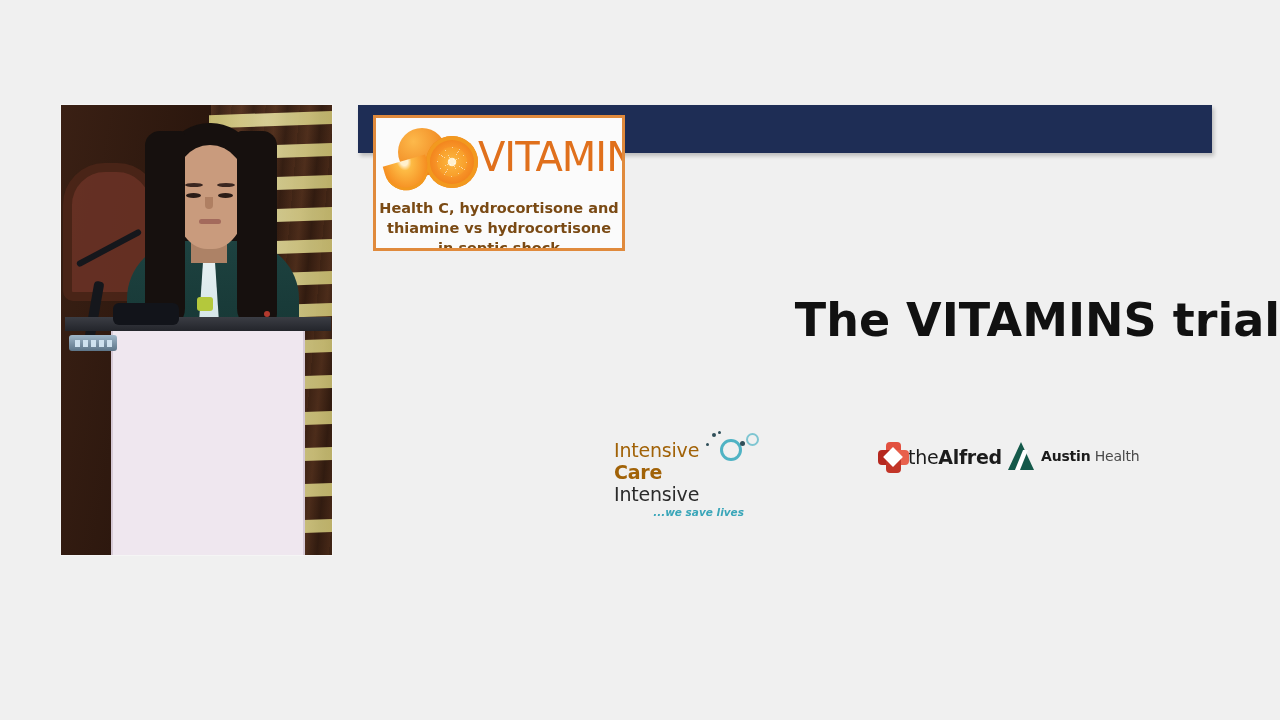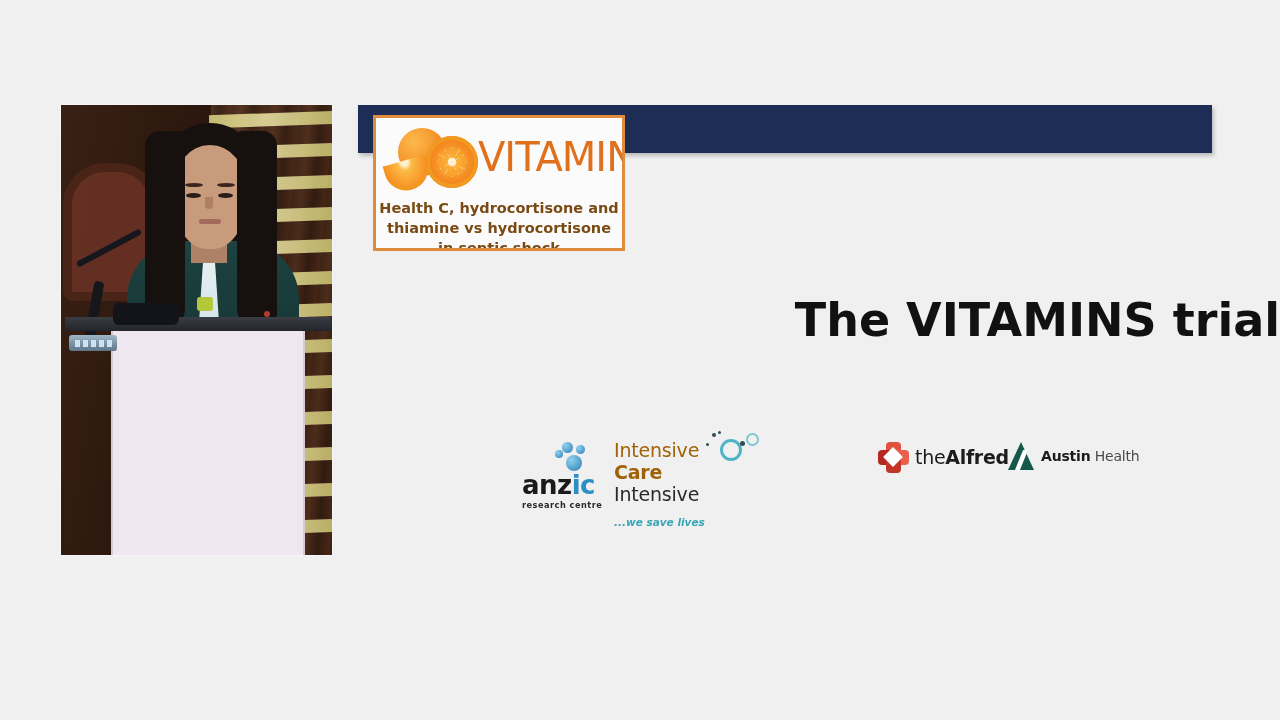--- a/index.html
+++ b/index.html
@@ -277,21 +277,21 @@
   .icf-l1 {
     font-family: "DejaVu Sans", sans-serif;
     font-size: 19px; color: #a16207; line-height: 21px; letter-spacing: -0.2px;
   }
   .icf-l2 { font-family: "DejaVu Sans", sans-serif; font-size: 19px; line-height: 22px; letter-spacing: -0.2px; }
   .icf-l2 b { color: #a16207; font-weight: 700; }
   .icf-l2 span { color: #2b2b2b; font-weight: 400; }
   .icf-l3 {
     font-family: "DejaVu Sans", sans-serif;
     font-size: 10.5px; font-style: italic; font-weight: 700;
-    color: #3aa6b9; margin-top: 11px;
+    color: #3aa6b9; text-align: right; margin-top: 1px;
   }
   .icf-bubbles { position: absolute; right: -14px; top: -9px; width: 58px; height: 34px; }
   .icf-bubbles i { position: absolute; border-radius: 50%; }
   .icf-ring { border: 3px solid #4fb3c4; background: transparent; }
   .icf-dot { background: #2f4e58; }
   .icf-hollow { border: 2px solid #7fc6d2; }
 
   
   .proadi { left: 216px; top: 4px; width: 118px; text-align: center; }
   .proadi-mark { position: relative; width: 74px; height: 62px; margin: 0 auto; }
@@ -303,21 +303,21 @@
     font-family: "DejaVu Sans", sans-serif;
     font-size: 15px; font-weight: 700; letter-spacing: 0.3px;
     color: #232a33; margin-top: 1px;
   }
   .proadi-sub {
     font-family: "DejaVu Sans", sans-serif;
     font-size: 4.6px; color: #3a4350; line-height: 6px; margin-top: 2px;
   }
 
   
-  .alfred { left: 356px; top: 14px; width: 125px; display: flex; align-items: center; gap: 7px; }
+  .alfred { left: 356px; top: 14px; width: 125px; display: flex; align-items: center; gap: 0; }
   .alfred-mark { position: relative; width: 30px; height: 30px; flex: 0 0 30px; }
   .alfred-mark .petal { position: absolute; width: 15px; height: 15px; }
   .alfred-mark .core {
     position: absolute; left: 8px; top: 8px; width: 14px; height: 14px;
     background: #ffffff; transform: rotate(45deg);
   }
   .alfred-word {
     font-family: "DejaVu Sans", sans-serif;
     font-size: 19px; color: #1c1c1c; letter-spacing: -0.3px; white-space: nowrap;
   }
@@ -430,30 +430,20 @@
           <div>Health C, hydrocortisone and</div>
           <div>thiamine vs hydrocortisone in septic shock</div>
         </div>
       </div>
     </div>
 
     <div class="slide-title">The VITAMINS trial</div>
 
     <div class="logo-row">
 
-      <div class="logo anzic">
-        <div class="anzic-dots">
-          <i style="left:40px;top:0px;width:11px;height:11px"></i>
-          <i style="left:54px;top:3px;width:9px;height:9px"></i>
-          <i style="left:44px;top:13px;width:16px;height:16px"></i>
-          <i style="left:33px;top:8px;width:8px;height:8px"></i>
-        </div>
-        <div class="anzic-word"><span>anz</span><em>ic</em></div>
-        <div class="anzic-sub">research centre</div>
-      </div>
 
       <div class="logo icf">
         <div class="icf-bubbles">
           <i class="icf-ring" style="left:20px;top:8px;width:16px;height:16px"></i>
           <i class="icf-dot" style="left:12px;top:2px;width:4px;height:4px"></i>
           <i class="icf-dot" style="left:18px;top:0px;width:3px;height:3px"></i>
           <i class="icf-dot" style="left:40px;top:10px;width:5px;height:5px"></i>
           <i class="icf-hollow" style="left:46px;top:2px;width:9px;height:9px"></i>
           <i class="icf-dot" style="left:6px;top:12px;width:3px;height:3px"></i>
         </div>

